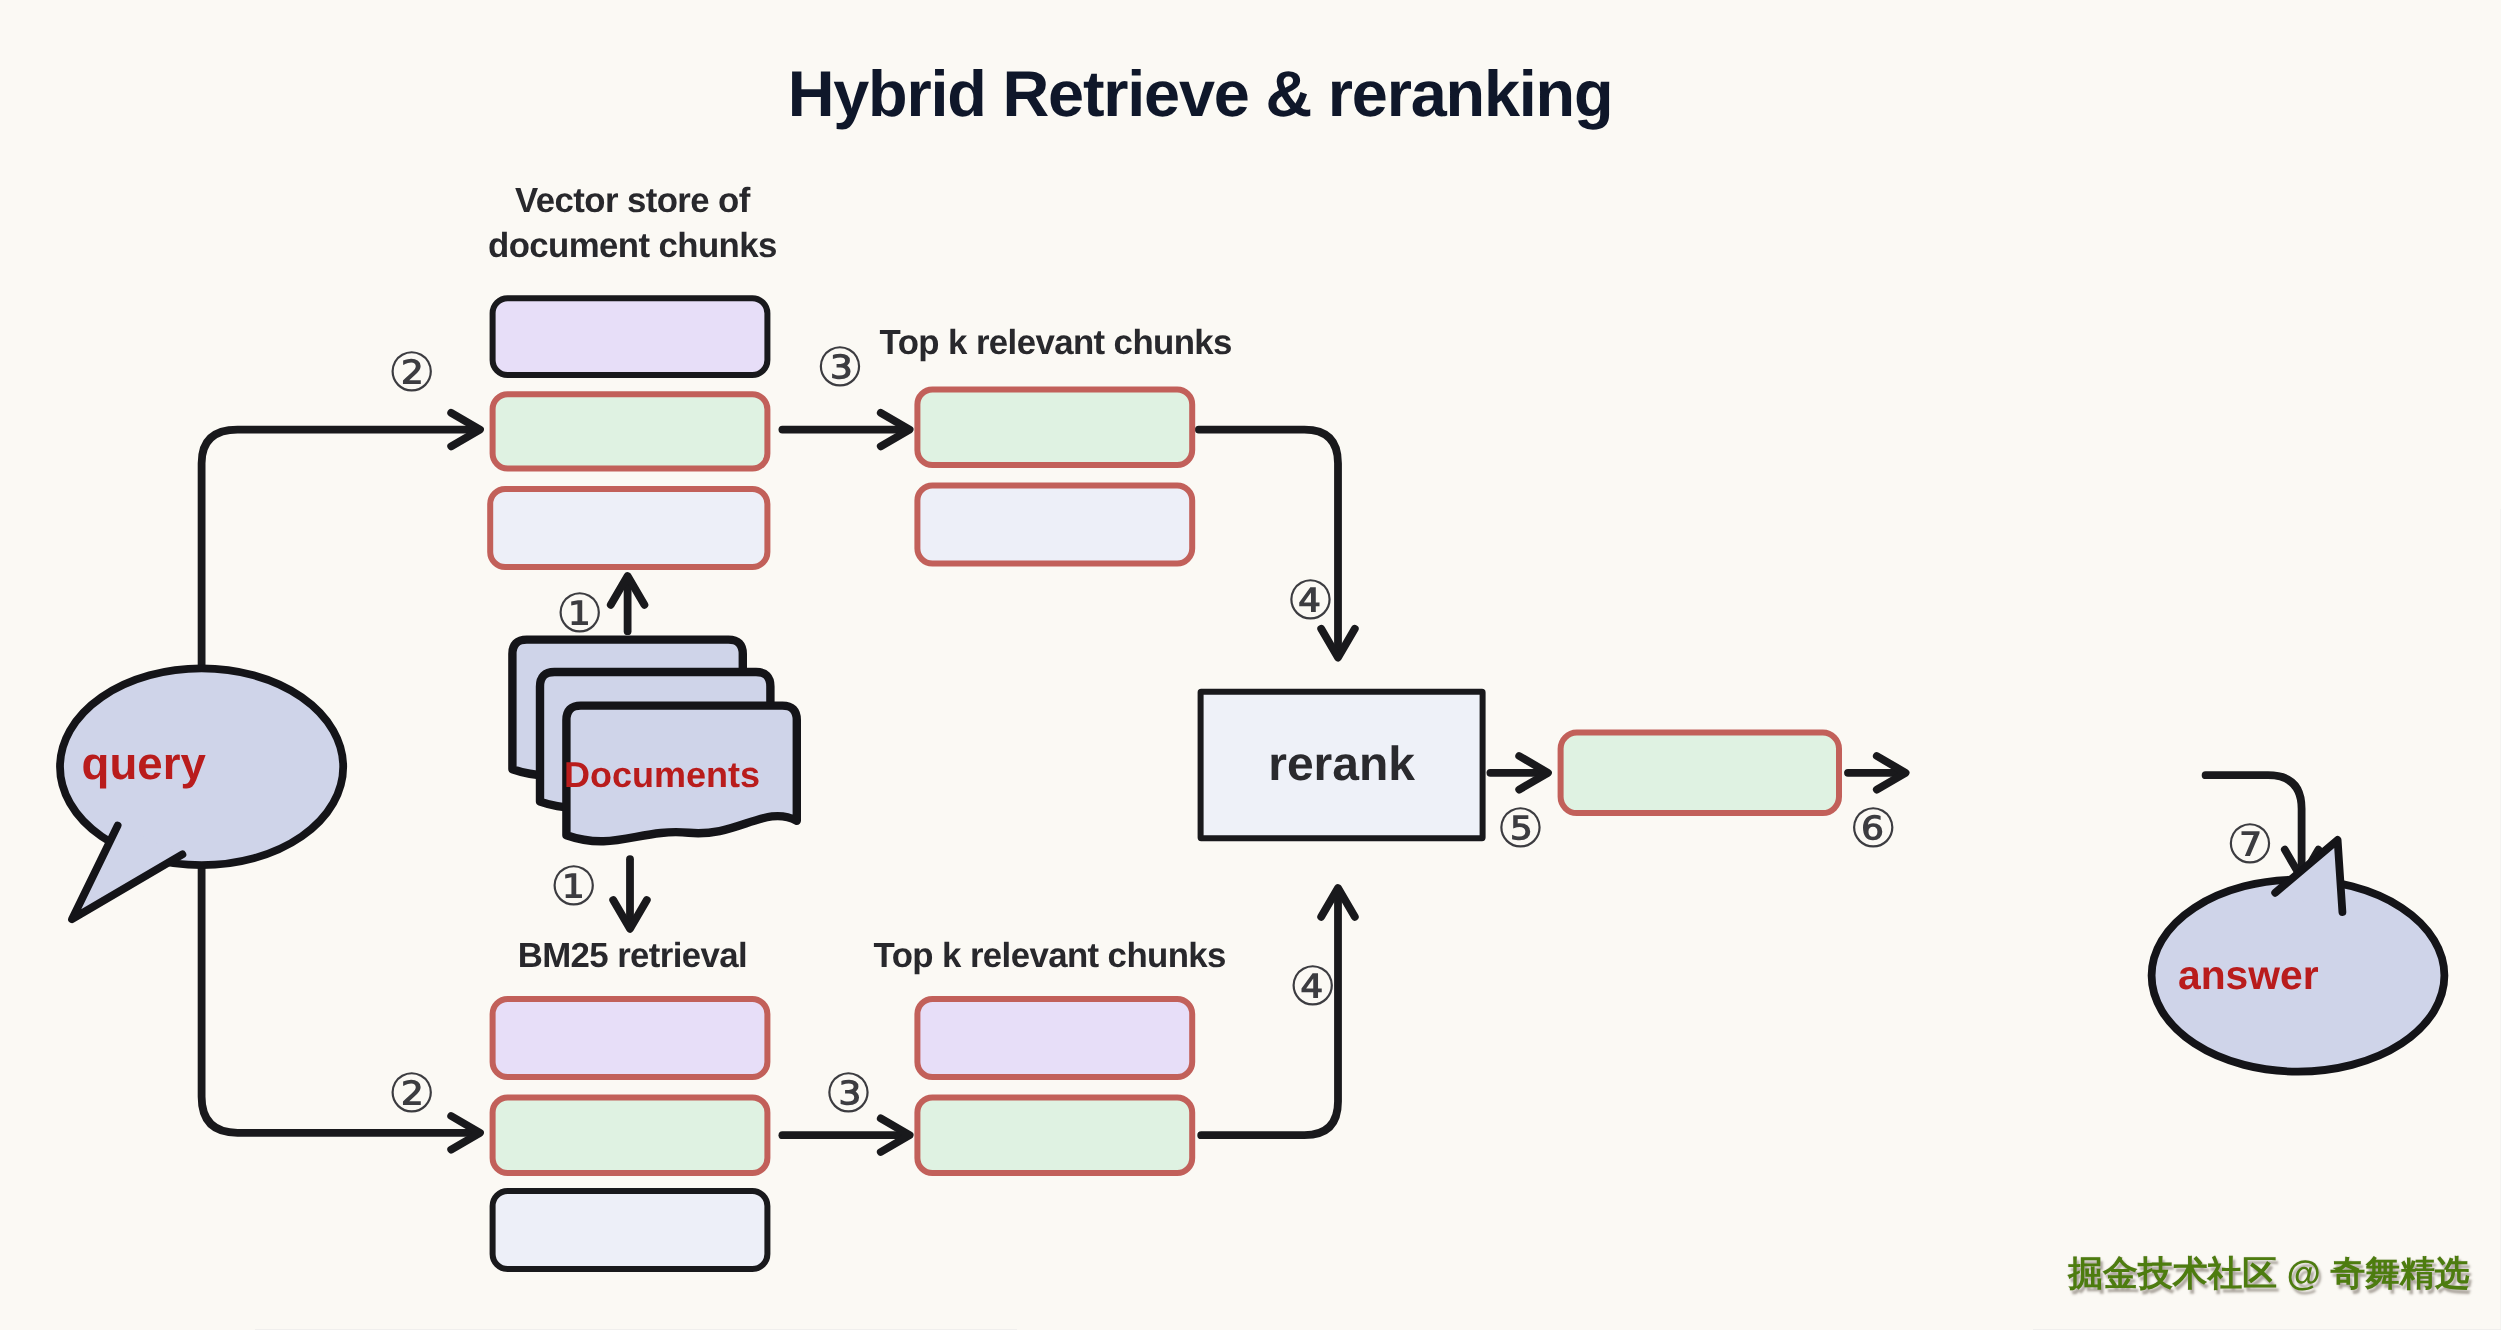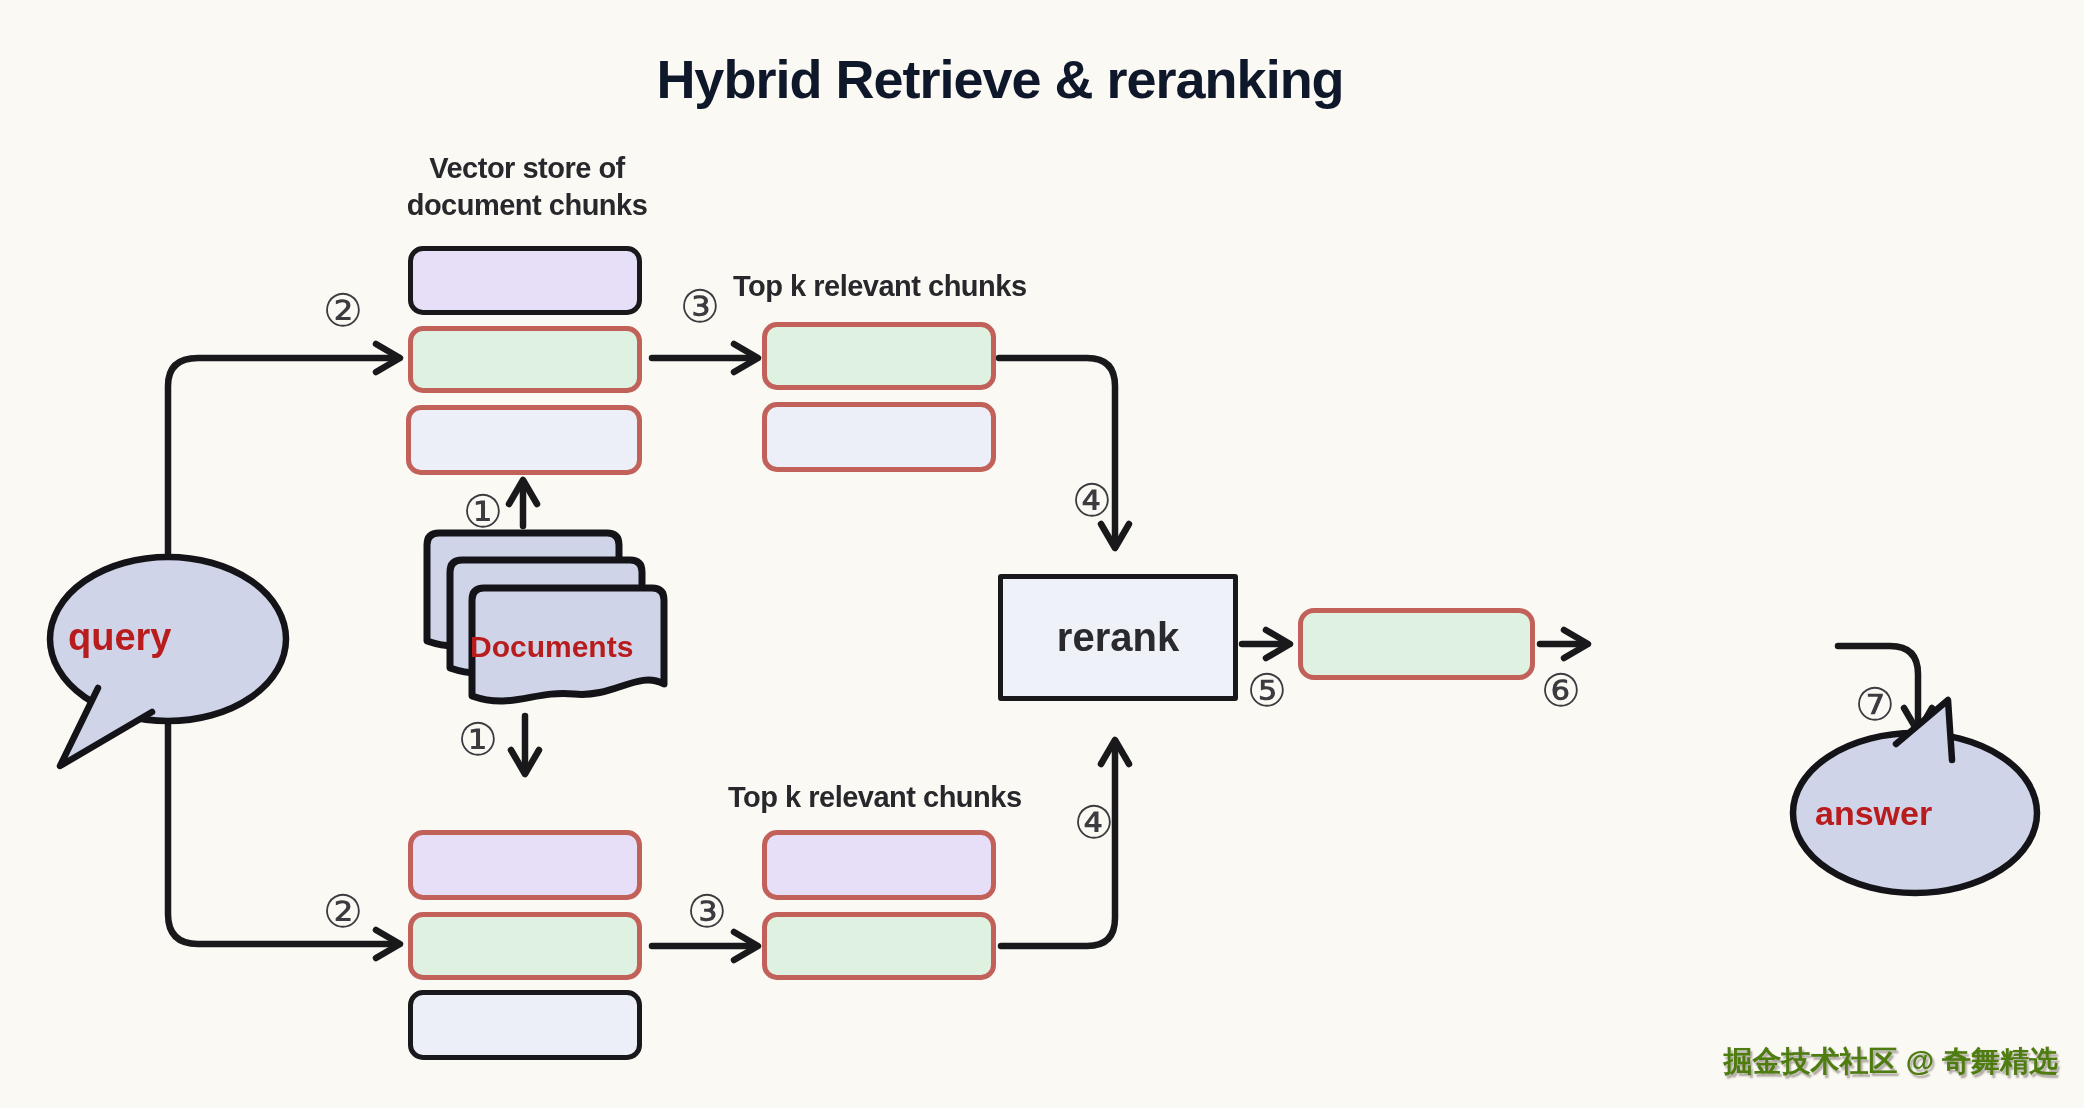--- a/index.html
+++ b/index.html
@@ -98,20 +98,21 @@
   <div class="lbl center pre" style="left:377px;top:150px;width:300px;">Vector store of
 document chunks</div>
   <div class="chunk purple bblack" style="left:408px;top:246px;width:234px;height:69px;"></div>
   <div class="chunk green bred" style="left:408px;top:326px;width:234px;height:67px;"></div>
   <div class="chunk lightb bred" style="left:406px;top:405px;width:236px;height:70px;"></div>
 
   <div class="lbl" style="left:733px;top:268px;white-space:nowrap;">Top k relevant chunks</div>
   <div class="chunk green bred" style="left:762px;top:322px;width:234px;height:68px;"></div>
   <div class="chunk lightb bred" style="left:762px;top:402px;width:234px;height:70px;"></div>
 
+  <div class="lbl center" style="left:397px;top:779px;width:260px;">BM25 retrieval</div>
   <div class="chunk purple bred" style="left:408px;top:830px;width:234px;height:70px;"></div>
   <div class="chunk green bred" style="left:408px;top:912px;width:234px;height:68px;"></div>
   <div class="chunk lightb bblack" style="left:408px;top:990px;width:234px;height:70px;"></div>
 
   <div class="lbl" style="left:728px;top:779px;white-space:nowrap;">Top k relevant chunks</div>
   <div class="chunk purple bred" style="left:762px;top:830px;width:234px;height:70px;"></div>
   <div class="chunk green bred" style="left:762px;top:912px;width:234px;height:68px;"></div>
 
   <div class="panel" style="left:998px;top:555px;width:240px;height:127px;margin-top:19px;">
     <span>rerank</span>

